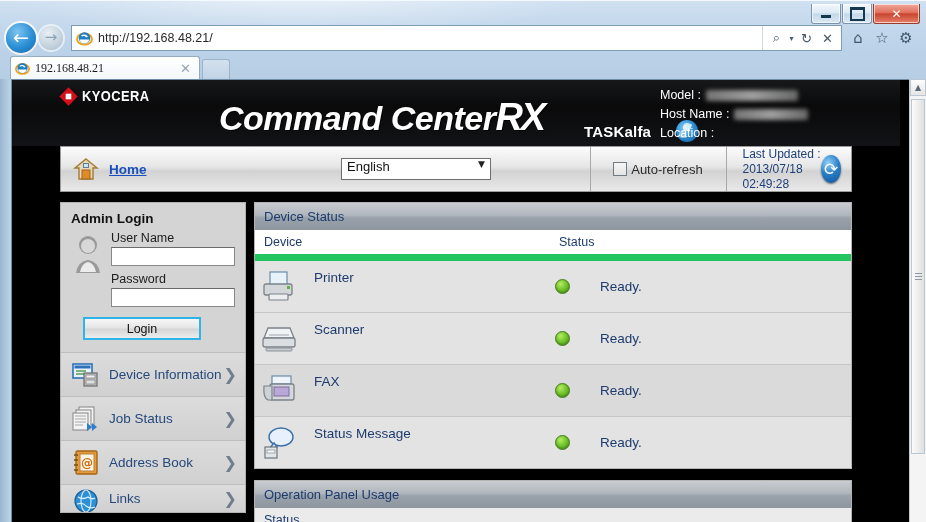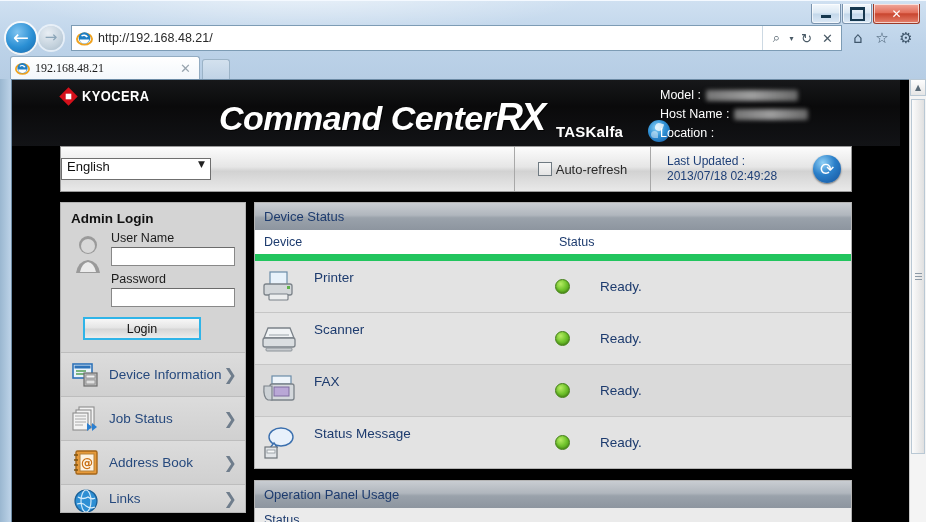--- a/index.html
+++ b/index.html
@@ -222,21 +222,21 @@
     text-shadow: 1px 1px 0 rgba(0,0,0,.8);
     white-space: nowrap;
     margin-left: 32px;
   }
   .cc-rx {
     font-size: 38px;
     letter-spacing: -2px;
   }
   .taskalfa {
     position: absolute;
-    left: 544px; top: 40px;
+    left: 572px; top: 40px;
     display: flex; align-items: center; gap: 24px;
   }
   .tk-word {
     color: #fff; font-size: 15px; font-weight: bold;
     font-family: "Liberation Sans", sans-serif;
     letter-spacing: .2px;
   }
   .tk-mark {
     width: 22px; height: 22px;
     margin-left: 1px;
@@ -317,21 +317,21 @@
     font-family: "Liberation Sans", sans-serif;
   }
   .chk {
     width: 12px; height: 12px;
     border: 1px solid #6f7a82;
     background: linear-gradient(180deg,#f6f6f6,#e4e4e4);
     margin-right: 4px;
   }
   .tb-updated {
     flex: 1;
-    display: flex; align-items: center; justify-content: space-between;
+    display: flex; align-items: center; justify-content: flex-end;
     padding: 0 10px 0 16px;
     box-sizing: border-box;
   }
   .upd-text {
     font-size: 12px; color: #1e3f77; line-height: 15px;
     font-family: "Liberation Sans", sans-serif;
   }
   .refresh-icon {
     width: 28px; height: 28px; border-radius: 50%;
     background: radial-gradient(circle at 35% 28%, #8fd0f6 0%, #2a7fc9 45%, #14529b 100%);
@@ -609,20 +609,30 @@
             <span>Host Name :</span>
             <span class="meta-val-blur" style="width:74px"></span>
           </div>
           <div class="meta-row">
             <span>Location :</span>
           </div>
         </div>
       </div>
 
       <div class="toolbar-strip">
+        <div class="tb-home">
+          <span class="home-icon">
+            <svg width="26" height="24" viewBox="0 0 26 24">
+              <path d="M13 2 L24 11 H20 V22 H6 V11 H2 Z" fill="#e8d9b8" stroke="#a07b34" stroke-width="1.4"></path>
+              <rect x="9" y="13" width="8" height="9" fill="#e08b2a" stroke="#a6601a" stroke-width="1"></rect>
+              <rect x="10.5" y="6.5" width="5" height="4" fill="#cfe4f5" stroke="#5a7ea0" stroke-width="1"></rect>
+            </svg>
+          </span>
+          <span class="home-link">Home</span>
+        </div>
 
         <div class="lang-select">
           <span>English</span>
           <span class="caret">▼</span>
         </div>
 
         <div style="flex:1"></div>
         <div class="tb-divider"></div>
 
         <div class="tb-autorefresh">

